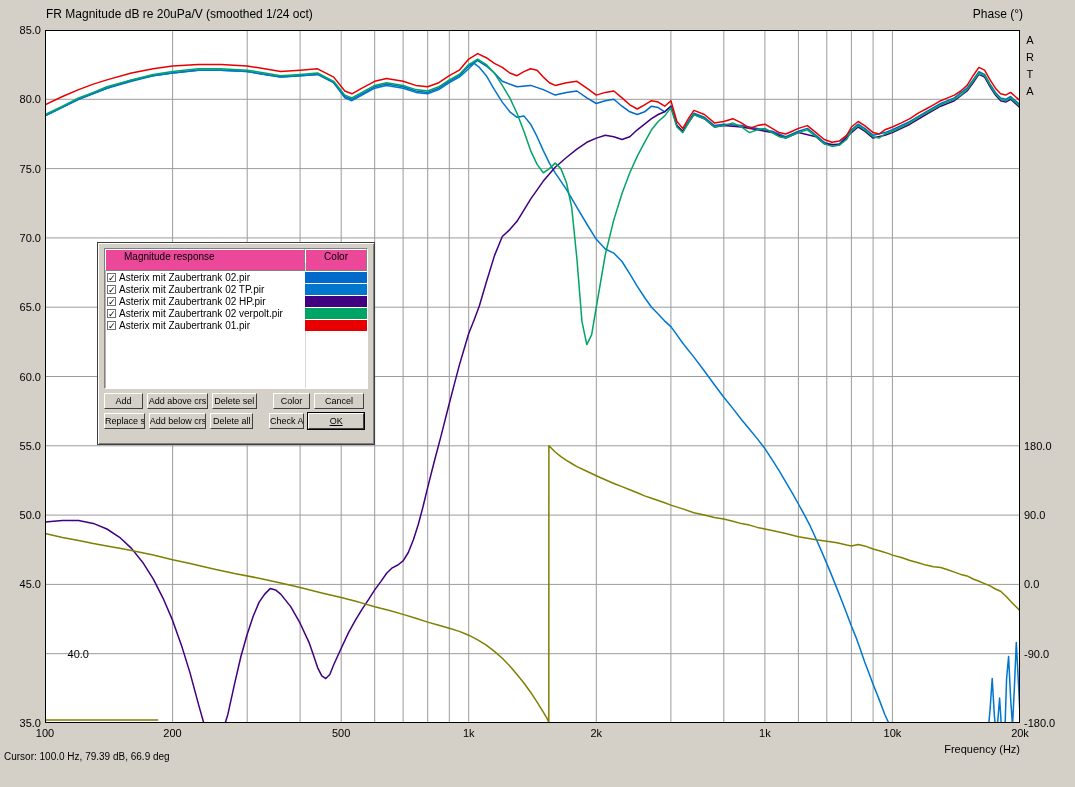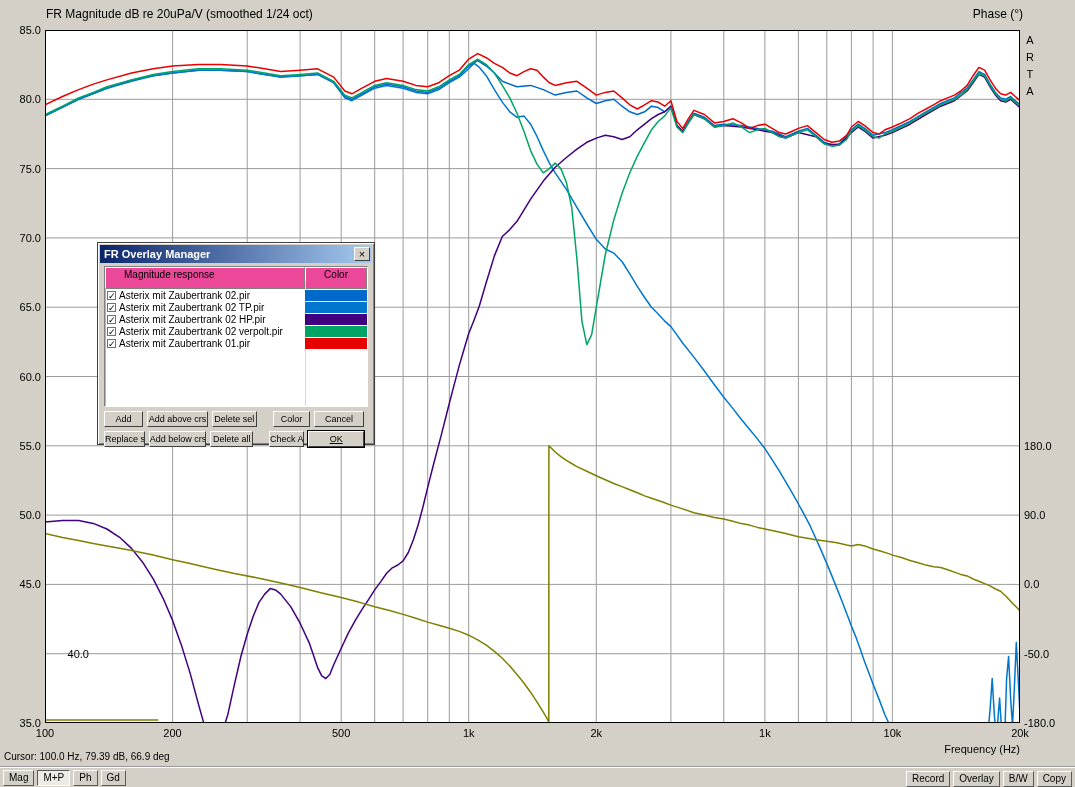--- a/index.html
+++ b/index.html
@@ -76,24 +76,20 @@
         <polyline points="0.0,503.6 17.5,507.4 33.6,510.5 48.3,513.6 61.9,515.9 74.6,518.2 86.5,520.5 108.2,525.1 127.6,529.8 145.1,533.6 168.6,539.0 189.5,543.6 214.0,548.2 235.7,552.9 255.1,557.5 276.8,562.9 296.2,567.5 313.7,572.1 329.7,576.7 344.5,580.6 358.1,584.4 370.8,588.3 382.7,592.1 393.8,595.2 404.3,598.3 414.3,601.4 423.7,605.2 432.7,609.8 441.3,615.2 449.4,621.4 457.3,628.3 464.8,636.0 472.0,644.5 478.9,653.0 485.6,662.2 492.1,672.2 498.3,682.2 502.0,688.4 503.8,692.2 503.9,415.8 510.2,422.0 515.9,426.6 521.4,430.4 526.7,433.5 531.9,436.6 541.8,441.2 551.3,445.8 560.3,449.7 568.8,453.5 577.0,456.6 584.8,459.7 592.3,462.8 599.6,465.9 606.5,468.2 613.2,470.5 619.7,472.8 625.9,475.1 637.8,478.9 648.9,482.8 659.4,485.1 669.4,487.4 678.8,489.0 687.8,491.3 696.4,493.6 704.5,495.1 712.4,497.4 719.9,499.0 730.6,501.3 740.7,503.6 753.4,506.7 762.4,508.2 771.0,509.7 781.8,511.3 792.0,512.8 801.7,515.1 806.4,515.9 813.2,514.4 819.7,515.9 828.1,519.0 836.1,521.3 843.7,523.6 847.4,525.1 856.4,527.5 865.0,530.5 873.2,532.8 881.0,535.1 888.5,536.7 895.7,537.5 902.7,539.8 909.4,542.1 915.8,544.4 922.1,545.9 928.1,549.0 933.9,551.3 939.6,553.6 945.1,555.9 950.4,559.0 955.6,561.3 960.7,566.0 965.6,571.3 970.3,576.0 975.0,580.6" fill="none" stroke="#7f7f00" stroke-width="1.5" stroke-linejoin="round"></polyline>
         <polyline points="0.0,74.8 17.5,66.5 33.6,59.6 48.3,54.1 61.9,49.9 86.5,43.0 108.2,38.8 127.6,36.0 153.3,34.6 175.8,34.6 202.2,36.0 219.7,38.8 235.7,41.6 255.1,40.2 272.6,38.8 288.7,47.1 299.8,61.0 306.9,63.8 317.0,58.2 329.7,51.3 341.6,48.5 358.1,51.3 370.8,55.4 382.7,56.8 393.8,52.7 404.3,45.7 414.3,40.2 423.7,29.1 432.7,23.6 441.3,27.7 449.4,33.3 457.3,37.4 464.8,43.0 472.0,45.7 478.9,41.6 485.6,38.8 492.1,40.2 498.3,47.1 504.4,52.7 510.2,55.4 521.4,52.7 531.9,51.3 541.8,58.2 551.3,65.1 560.3,62.4 568.8,61.0 577.0,67.9 584.8,74.8 592.3,79.0 599.6,74.8 606.5,70.7 613.2,72.1 619.7,76.2 625.9,70.7 631.9,91.5 637.8,98.4 643.4,88.7 648.9,80.4 659.4,84.5 669.4,92.9 678.8,91.5 687.8,88.7 696.4,92.9 704.5,98.4 712.4,95.6 719.9,94.2 727.1,98.4 734.1,102.6 740.7,104.0 747.2,101.2 753.4,98.4 762.4,95.6 771.0,102.6 779.2,109.5 787.0,112.3 794.5,110.9 801.7,105.3 806.4,97.0 813.2,91.5 819.7,95.6 828.1,102.6 834.1,104.0 839.9,99.8 847.4,97.0 856.4,92.9 865.0,88.7 873.2,83.2 881.0,79.0 888.5,74.8 895.7,70.7 902.7,67.9 909.4,65.1 915.8,61.0 922.1,55.4 928.1,45.7 933.9,37.4 939.6,40.2 945.1,49.9 950.4,58.2 955.6,63.8 960.7,65.1 965.6,62.4 970.3,66.5 975.0,70.7" fill="none" stroke="#e80000" stroke-width="1.5" stroke-linejoin="round"></polyline>
         <rect x="0.5" y="0.5" width="974" height="692" fill="none" stroke="#000000"></rect>
       </svg>
   </div>
 
   <div class="lbl freq-label">Frequency (Hz)</div>
   <div class="lbl cursor">Cursor: 100.0 Hz, 79.39 dB, 66.9 deg</div>
 
   <div class="dialog">
-    <div class="dlg-title">
-      <span>FR Overlay Manager</span>
-      <button class="dlg-close">×</button>
-    </div>
     <div class="dlg-body">
       <div class="listbox">
         <div class="lhead">
           <div class="hcell hname">Magnitude response</div>
           <div class="hcell hcolor">Color</div>
         </div>
         <div class="vline"></div>
         <div id="list-rows">
             <div class="lrow">
               <span class="chk">✓</span>
@@ -132,43 +128,35 @@
       <div id="dbtn-row1" class="drow">
           <button class="dbtn" style="width: 44px;">Replace sel</button>
           <button class="dbtn" style="width: 62px;">Add below crs</button>
           <button class="dbtn" style="width: 46px;">Delete all</button>
           <button class="dbtn" style="width: 38px; margin-left: 12px;">Check All</button>
           <button class="dbtn def" style="width: 60px; text-decoration: underline;">OK</button>
         </div>
     </div>
   </div>
 
-  <div class="toolbar" id="toolbar">
-      <button class="tbtn">Mag</button>
-      <button class="tbtn active">M+P</button>
-      <button class="tbtn">Ph</button>
-      <button class="tbtn">Gd</button>
-      <div class="tb-spacer"></div>
-      <div class="tb-right"><button class="tbtn">Record</button><button class="tbtn">Overlay</button><button class="tbtn">B/W</button><button class="tbtn">Copy</button></div>
-    </div>
 <div class="lbl ytick" style="top: 24px;">85.0</div>
     <div class="lbl ytick" style="top: 93.3px;">80.0</div>
     <div class="lbl ytick" style="top: 162.6px;">75.0</div>
     <div class="lbl ytick" style="top: 231.9px;">70.0</div>
     <div class="lbl ytick" style="top: 301.2px;">65.0</div>
     <div class="lbl ytick" style="top: 370.5px;">60.0</div>
     <div class="lbl ytick" style="top: 439.8px;">55.0</div>
     <div class="lbl ytick" style="top: 509.1px;">50.0</div>
     <div class="lbl ytick" style="top: 578.4px;">45.0</div>
     <div class="lbl ytick" style="top: 647.7px; margin-left: 48px;">40.0</div>
     <div class="lbl ytick" style="top: 717px;">35.0</div>
     <div class="lbl ptick" style="top: 439.8px;">180.0</div>
     <div class="lbl ptick" style="top: 509.1px;">90.0</div>
     <div class="lbl ptick" style="top: 578.4px;">0.0</div>
-    <div class="lbl ptick" style="top: 647.7px;">-50.0</div>
+    <div class="lbl ptick" style="top: 647.7px;">-90.0</div>
     <div class="lbl ptick" style="top: 717px;">-180.0</div>
     <div class="lbl xtick" style="left: 45px; top: 727px;">100</div>
     <div class="lbl xtick" style="left: 172.553px; top: 727px;">200</div>
     <div class="lbl xtick" style="left: 341.17px; top: 727px;">500</div>
     <div class="lbl xtick" style="left: 468.723px; top: 727px;">1k</div>
     <div class="lbl xtick" style="left: 596.277px; top: 727px;">2k</div>
     <div class="lbl xtick" style="left: 764.893px; top: 727px;">1k</div>
     <div class="lbl xtick" style="left: 892.447px; top: 727px;">10k</div>
     <div class="lbl xtick" style="left: 1020px; top: 727px;">20k</div>
   </div>

